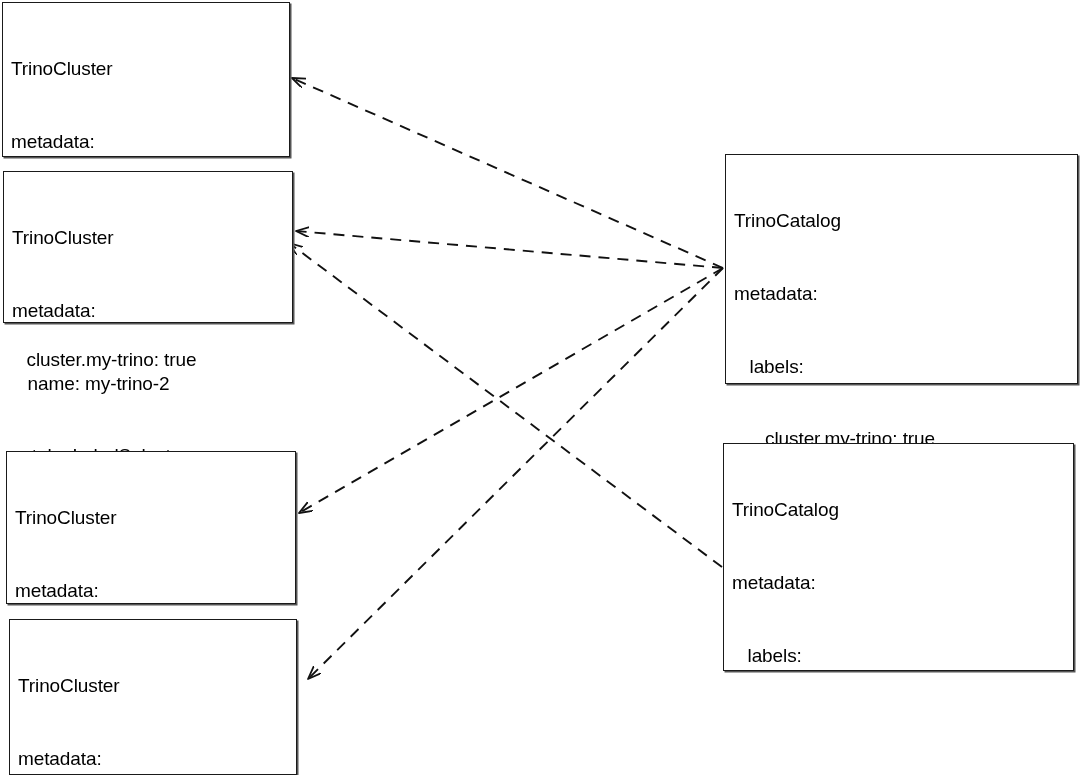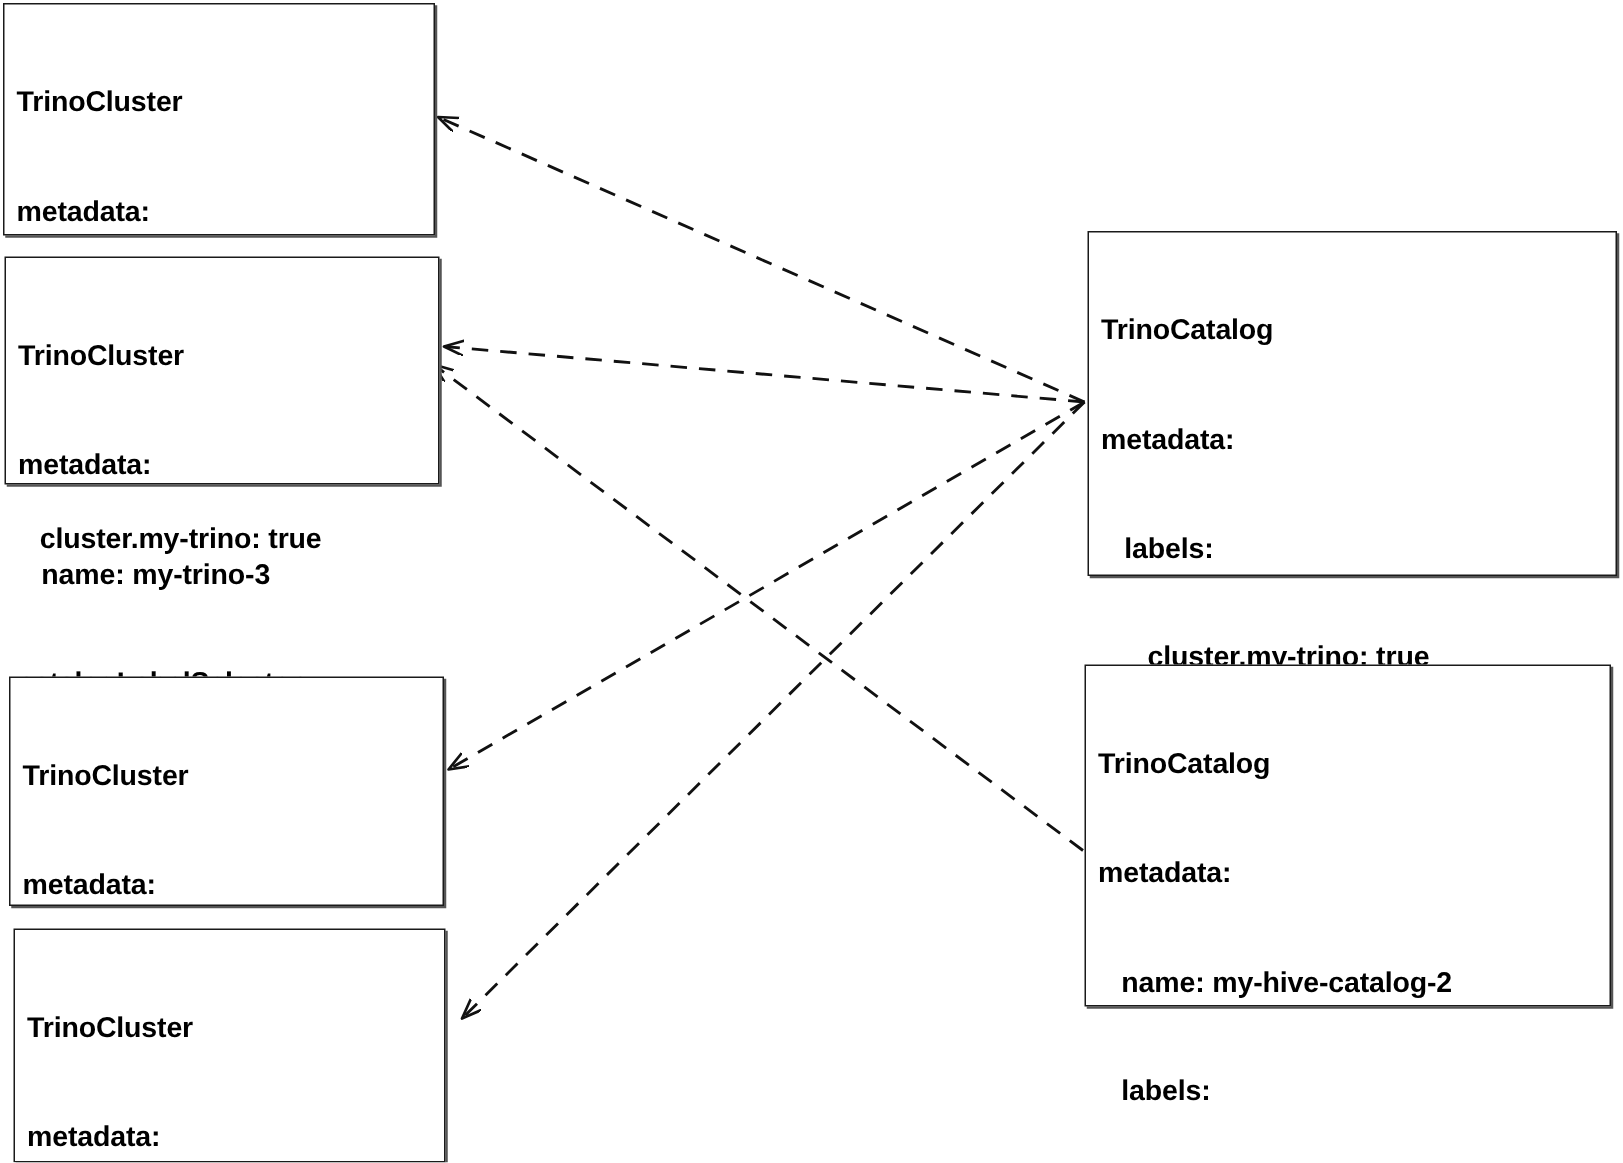--- a/index.html
+++ b/index.html
@@ -23,21 +23,20 @@
     height: 775px;
     pointer-events: none;
   }
   .node {
     position: absolute;
     box-sizing: border-box;
     background: #ffffff;
     border: 1.6px solid #1a1a1a;
     box-shadow: 1.5px 1.5px 0 0 #555;
     padding: 6px 0 0 8px;
-    font-weight: bold;
   }
   .node-body {
     margin: 0;
     font-family: "Liberation Sans", sans-serif;
     font-size: 19px;
     line-height: 24.2px;
     color: #000000;
     white-space: pre;
     letter-spacing: -0.1px;
   }
@@ -74,21 +73,21 @@
       <span class="line">   name: my-trino</span>
       <span class="line">catalogLabelSelector:</span>
       <span class="line">   cluster.my-trino: true</span>
     </div>
   </div>
 
   <div class="node" style="left:3px; top:171px; width:290px; height:152px;">
     <div class="node-body">
       <span class="line">TrinoCluster</span>
       <span class="line">metadata:</span>
-      <span class="line">   name: my-trino-3</span>
+      <span class="line">   name: my-trino-2</span>
       <span class="line">catalogLabelSelector:</span>
       <span class="line">   cluster.my-trino-2: true</span>
     </div>
   </div>
 
   <div class="node" style="left:6px; top:451px; width:290px; height:153px;">
     <div class="node-body">
       <span class="line">TrinoCluster</span>
       <span class="line">metadata:</span>
       <span class="line">   name: my-trino-blue</span>
@@ -116,20 +115,19 @@
       <span class="line">      cluster.my-trino-2: true</span>
       <span class="line">      env.dev: true</span>
       <span class="line">hive: [...]</span>
     </div>
   </div>
 
   <div class="node" style="left:723px; top:443px; width:351px; height:228px;">
     <div class="node-body">
       <span class="line">TrinoCatalog</span>
       <span class="line">metadata:</span>
-      <span class="line">   name: my-hive-catalog-2</span>
       <span class="line">   labels:</span>
       
       
     </div>
   </div>
 
 </div>
 
 </body></html>

